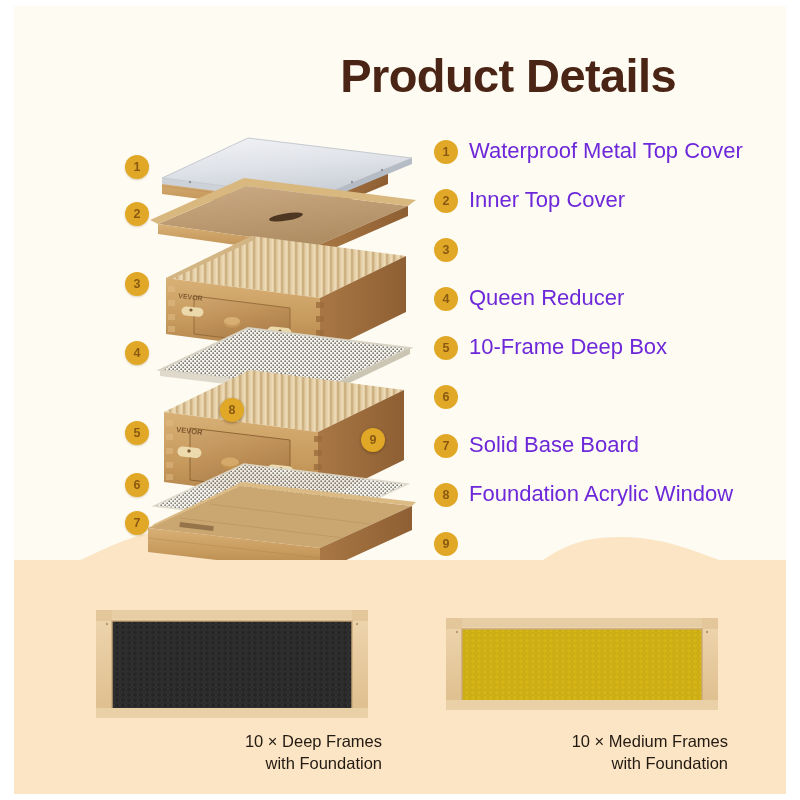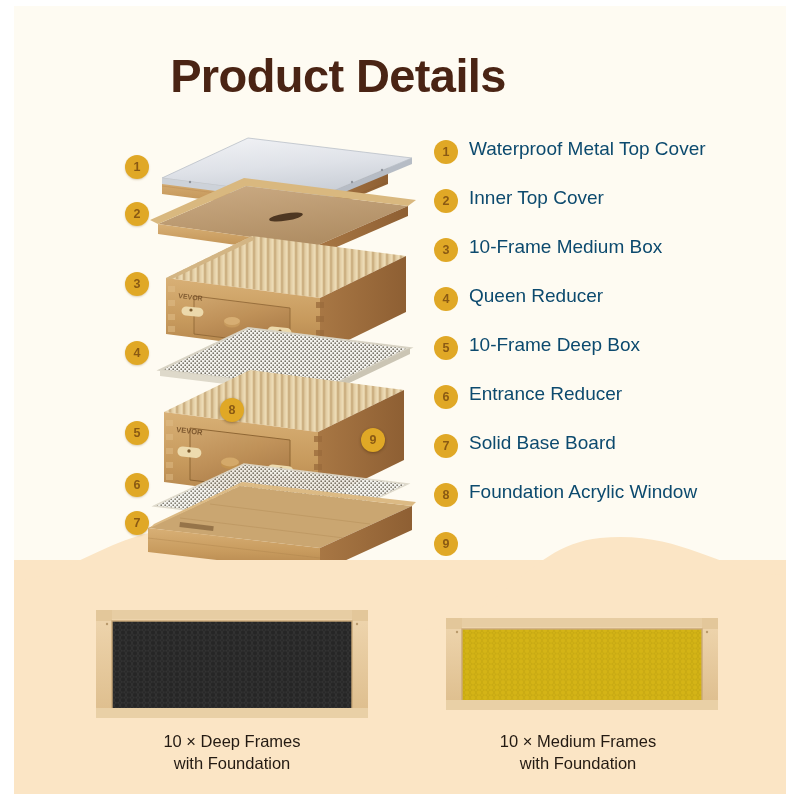--- a/index.html
+++ b/index.html
@@ -14,21 +14,21 @@
   .bg-top{position:absolute;left:0;top:0;width:800px;height:600px;background:#fefbf2;}
   .bg-bottom{position:absolute;left:0;top:560px;width:800px;height:240px;background:#fbe5c5;}
   .wave{position:absolute;left:0;top:520px;width:800px;height:140px;}
   .edge-l{position:absolute;left:0;top:0;width:14px;height:800px;background:#ffffff;}
   .edge-r{position:absolute;right:0;top:0;width:14px;height:800px;background:#ffffff;}
   .edge-t{position:absolute;left:0;top:0;width:800px;height:6px;background:#ffffff;}
   .edge-b{position:absolute;left:0;bottom:0;width:800px;height:6px;background:#ffffff;}
 
   
   .title{
-    position:absolute;left:0;top:48px;width:676px;text-align:center;
+    position:absolute;left:0;top:48px;width:676px;text-align:right;
     font-size:47px;font-weight:bold;color:#4a2414;letter-spacing:-0.6px;
   }
 
   
   .badge{
     position:absolute;width:24px;height:24px;border-radius:50%;
     background:#e0a826;color:#8a5a14;
     font-size:12.5px;font-weight:bold;
     display:flex;align-items:center;justify-content:center;
     box-shadow:0 1px 2px rgba(120,80,10,.25);
@@ -38,29 +38,29 @@
   
   .legend{position:absolute;left:434px;top:138px;width:330px;}
   .leg-row{position:relative;height:49px;}
   .leg-badge{
     position:absolute;left:0;top:2px;width:24px;height:24px;border-radius:50%;
     background:#e0a826;color:#8a5a14;font-size:12.5px;font-weight:bold;
     display:flex;align-items:center;justify-content:center;
   }
   .leg-text{
     position:absolute;left:35px;top:0px;
-    font-size:19px;color:#0c4a6e;white-space:nowrap;
+    font-size:22px;color:#6d28d9;white-space:nowrap;
   }
 
   
   #hive{position:absolute;left:120px;top:120px;width:310px;height:440px;}
 
   
   .fr-caption{
-    position:absolute;text-align:center;width:300px;
+    position:absolute;text-align:right;width:300px;
     font-size:16.5px;color:#231a12;line-height:1.35;
   }
 </style>
 </head>
 <body>
 
 <div id="stage">
 
   <div class="bg-top"></div>
   <div class="bg-bottom"></div>
@@ -257,33 +257,31 @@
     <div class="leg-row">
       <div class="leg-badge">1</div>
       <div class="leg-text">Waterproof Metal Top Cover</div>
     </div>
     <div class="leg-row">
       <div class="leg-badge">2</div>
       <div class="leg-text">Inner Top Cover</div>
     </div>
     <div class="leg-row">
       <div class="leg-badge">3</div>
-      <div class="leg-text">10-Frame Medium Box</div>
     </div>
     <div class="leg-row">
       <div class="leg-badge">4</div>
       <div class="leg-text">Queen Reducer</div>
     </div>
     <div class="leg-row">
       <div class="leg-badge">5</div>
       <div class="leg-text">10-Frame Deep Box</div>
     </div>
     <div class="leg-row">
       <div class="leg-badge">6</div>
-      <div class="leg-text">Entrance Reducer</div>
     </div>
     <div class="leg-row">
       <div class="leg-badge">7</div>
       <div class="leg-text">Solid Base Board</div>
     </div>
     <div class="leg-row">
       <div class="leg-badge">8</div>
       <div class="leg-text">Foundation Acrylic Window</div>
     </div>
     <div class="leg-row">

